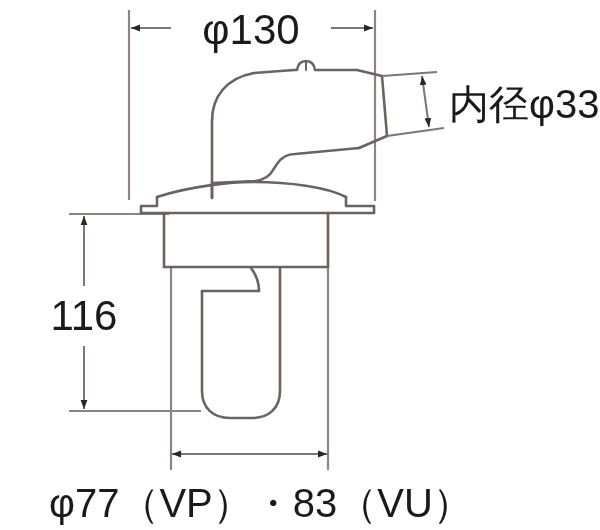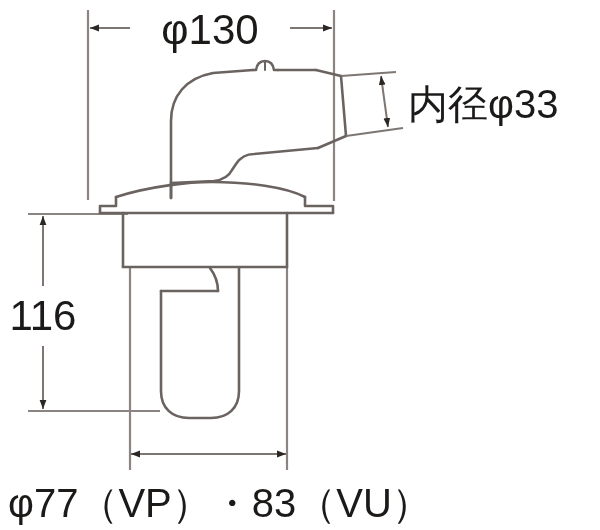--- a/index.html
+++ b/index.html
@@ -12,20 +12,21 @@
     height: 530px;
     font-family: "Liberation Sans", "DejaVu Sans", sans-serif;
     overflow: hidden;
     position: relative;
   }
   #drawing-root {
     position: relative;
     width: 536px;
     height: 530px;
     background: #ffffff;
+    padding-left: 41px;
   }
   svg#technical-drawing {
     display: block;
     width: 600px;
     height: 530px;
   }
   .dim-text {
     font-family: "Liberation Sans", "DejaVu Sans", sans-serif;
     fill: #1c1a19;
     font-weight: 400;

